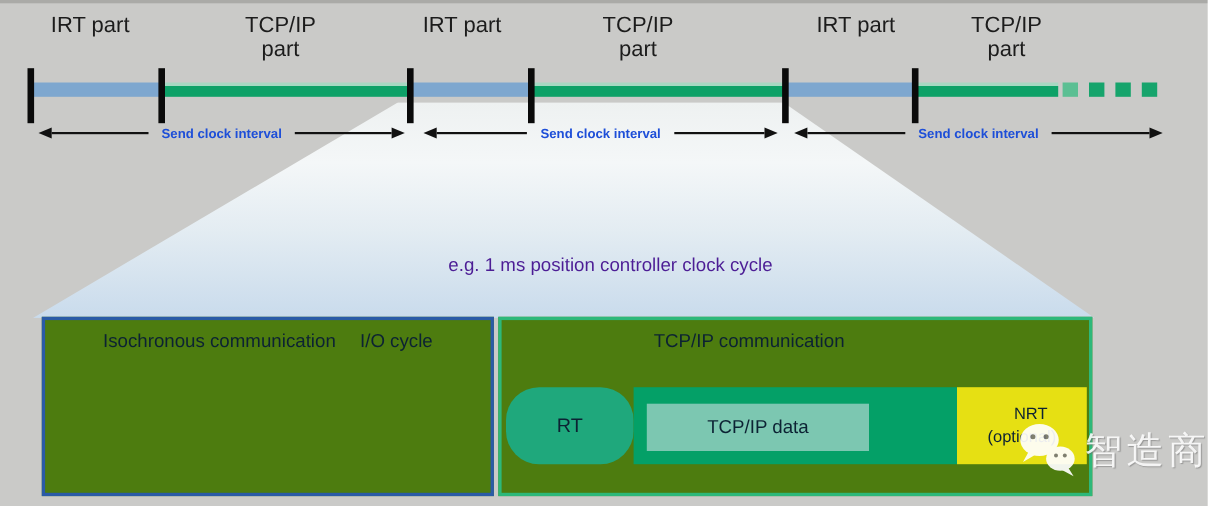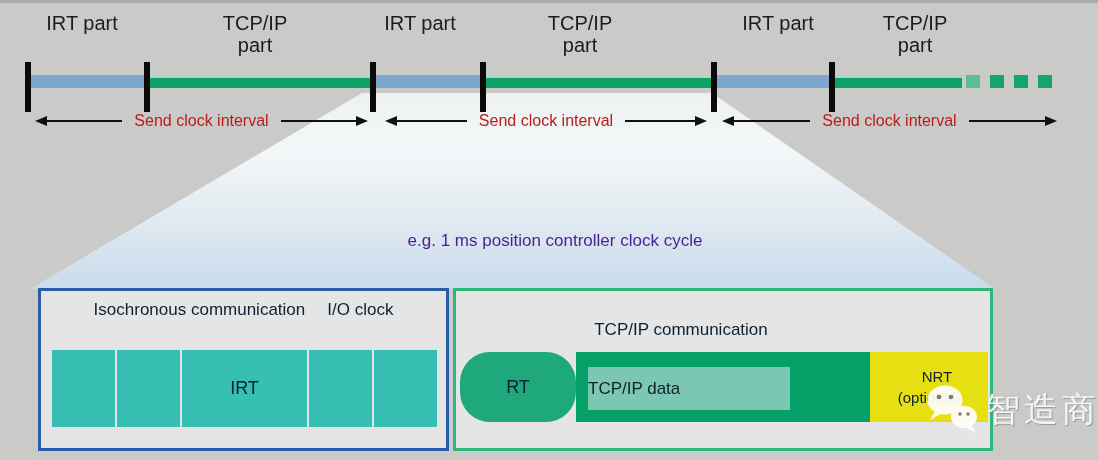--- a/index.html
+++ b/index.html
@@ -24,44 +24,44 @@
   .dash{position:absolute;top:75px;height:13px;background:#16a46c;}
   .dash.tip{background:#5bbf93;}
   .tick{position:absolute;top:62px;width:6px;height:50px;background:#0a0a0a;}
 
   
   .interval-arrow{position:absolute;top:112px;height:18px;display:flex;align-items:center;}
   .ah{width:0;height:0;border-top:5px solid transparent;border-bottom:5px solid transparent;}
   .ah.left{border-right:12px solid #111;}
   .ah.right{border-left:12px solid #111;}
   .aline{flex:1;height:2px;background:#111;}
-  .interval-text{margin:0 12px;font-size:16px;color:#b91c1c;white-space:nowrap;}
+  .interval-text{margin:0 12px;font-size:12px;color:#1d4ed8;white-space:nowrap;font-weight:bold;}
 
   .note{position:absolute;left:555px;top:231px;transform:translateX(-50%);
         font-size:17px;color:#4c1d95;white-space:nowrap;}
 
   
-  .box{position:absolute;top:288px;height:163px;background:#e5e5e5;box-sizing:border-box;}
+  .box{position:absolute;top:288px;height:163px;background:#4d7c0f;box-sizing:border-box;}
   .box.iso{left:38px;width:411px;border:3px solid #2a5ba6;}
   .box.tcp{left:453px;width:540px;border:3px solid #2db87a;}
   .box-title{position:absolute;top:9px;left:0;right:0;display:flex;justify-content:center;
              gap:22px;font-size:17px;color:#0c2233;white-space:nowrap;}
-  .box.tcp .box-title{transform:translateX(-42px);margin-top:20px;}
+  .box.tcp .box-title{transform:translateX(-42px);}
 
   .cells{position:absolute;left:11px;top:59px;height:77px;width:385px;display:flex;gap:2px;}
   .cell{background:#38bfb4;flex:1;display:flex;align-items:center;justify-content:center;
         font-size:18px;color:#0c2233;}
   .cell.wide{flex:2;}
 
   .tcp-bar{position:absolute;left:4px;top:61px;height:70px;width:528px;display:flex;}
   .rt-seg{width:116px;background:#1fa87c;display:flex;align-items:center;justify-content:center;
           font-size:18px;color:#0c2233;border-radius:30px;}
   .green-seg{width:294px;background:#04a067;position:relative;}
   .tcp-data{position:absolute;left:12px;top:15px;width:202px;height:43px;background:#7cc7b1;
-            display:flex;align-items:center;font-size:17px;color:#0c2233;}
+            display:flex;align-items:center;justify-content:center;font-size:17px;color:#0c2233;}
   .nrt-seg{width:118px;background:#e6e013;display:flex;flex-direction:column;align-items:center;
            justify-content:center;color:#0c2233;line-height:21px;}
   .nrt-main{font-size:15px;margin-left:16px;}
   .nrt-opt{font-size:15px;}
 
   
   .watermark{position:absolute;left:922px;top:381px;display:flex;align-items:flex-start;}
   .wm-icon{opacity:.92;}
   .wm-text{margin-left:4px;margin-top:6px;font-size:34px;letter-spacing:4px;
            color:rgba(255,255,255,.88);white-space:nowrap;
@@ -120,30 +120,21 @@
     <span class="interval-text">Send clock interval</span>
     <span class="aline"></span>
     <span class="ah right"></span>
   </div>
 
   <div class="note">e.g. 1 ms position controller clock cycle</div>
 
   <div class="box iso">
     <div class="box-title">
       <span>Isochronous communication</span>
-      <span>I/O clock</span>
-    </div>
-    <div class="cells">
-      <div class="cell"></div>
-      <div class="cell"></div>
-      <div class="cell wide">
-          <span>IRT</span>
-        </div>
-      <div class="cell"></div>
-      <div class="cell"></div>
+      <span>I/O cycle</span>
     </div>
   </div>
 
   <div class="box tcp">
     <div class="box-title">
       <span>TCP/IP communication</span>
     </div>
     <div class="tcp-bar">
       <div class="rt-seg">
           <span>RT</span>

